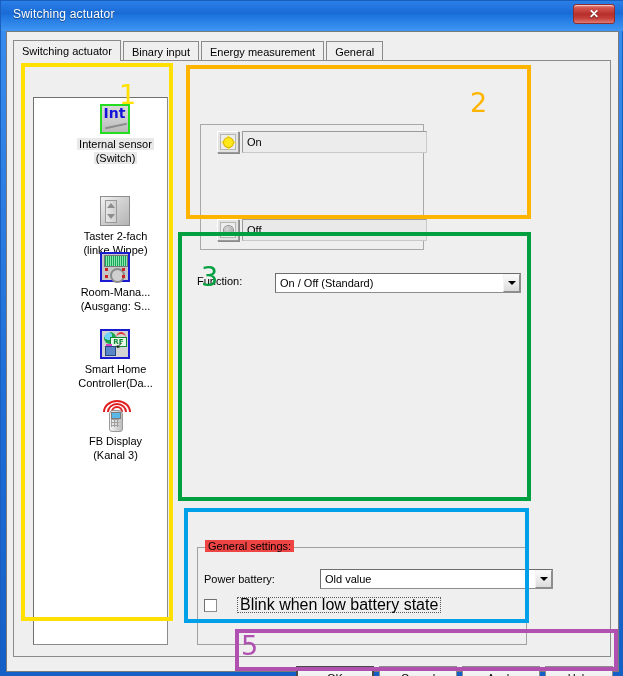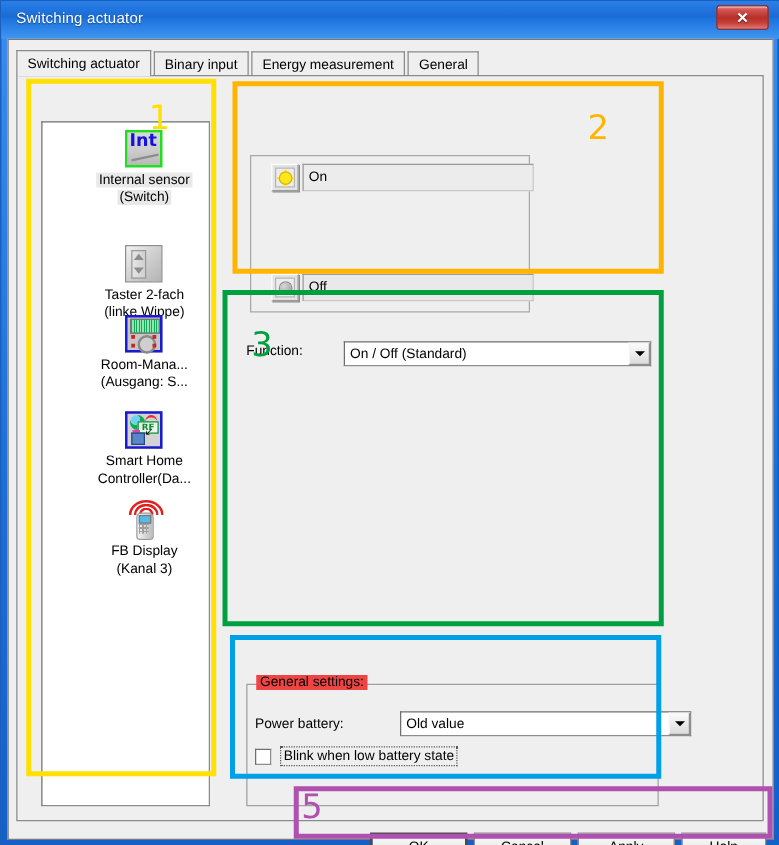--- a/index.html
+++ b/index.html
@@ -331,21 +331,21 @@
     display:flex;align-items:center;z-index:11;cursor:pointer;
   }
   #blink-box{
     width:13px;height:13px;box-sizing:border-box;
     border:1px solid #8d8d8d;
     border-top-color:#6e6e6e;border-left-color:#6e6e6e;
     background:#ffffff;
     flex:0 0 13px;
   }
   #blink-label{
-    margin-left:7px;font-size:11px;color:#000;
+    margin-left:20px;font-size:16px;color:#000;
     border:1px dotted #5a5a5a;padding:0 2px;line-height:14px;
   }
 
   
   .btn{
     position:absolute;top:634px;height:23px;
     box-sizing:border-box;
     background:linear-gradient(to bottom,#fafafa 0%,#eeeeee 48%,#e2e2e2 52%,#dfdfdf 100%);
     border:1px solid #8d8d8d;
     display:flex;align-items:center;justify-content:center;

